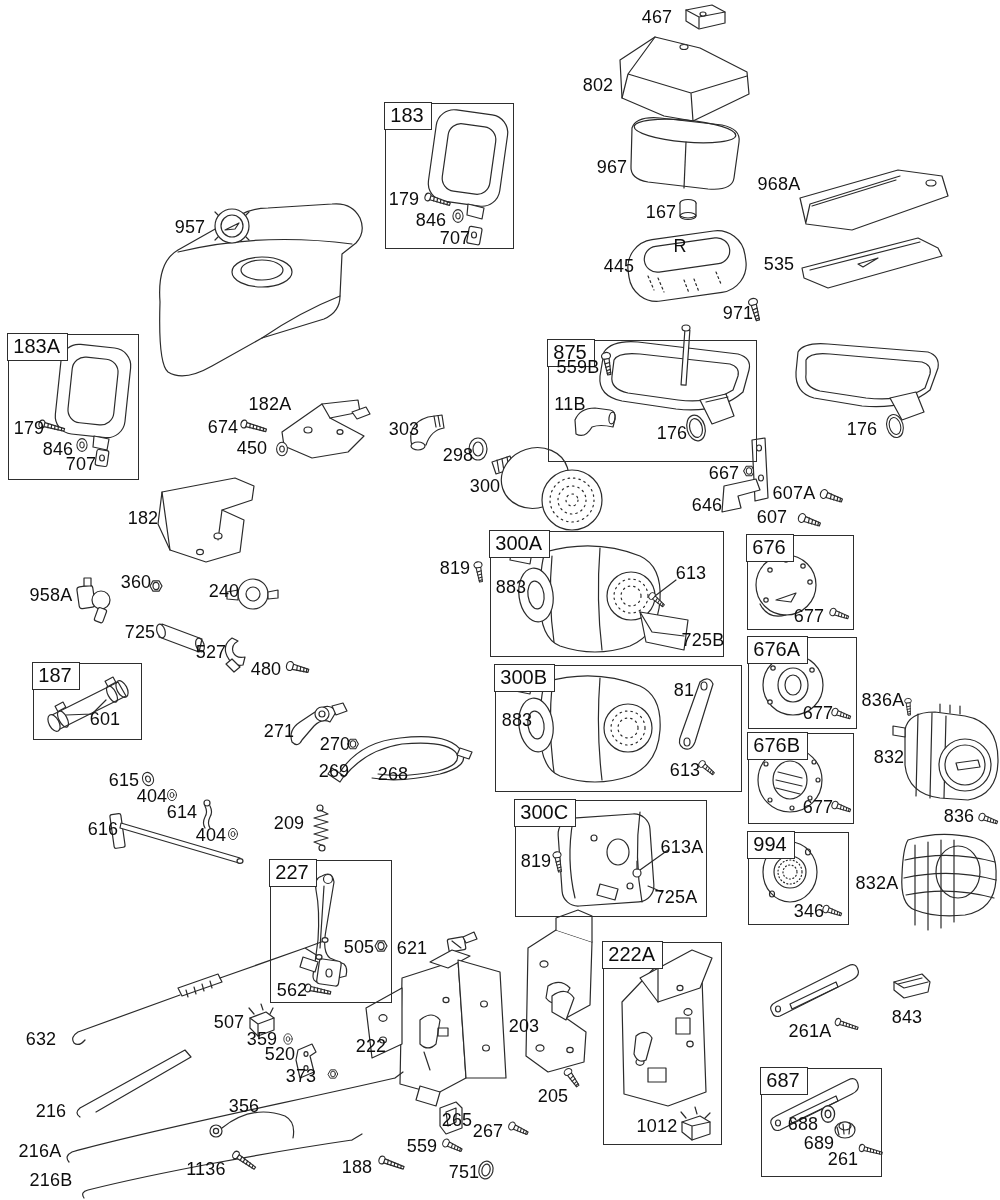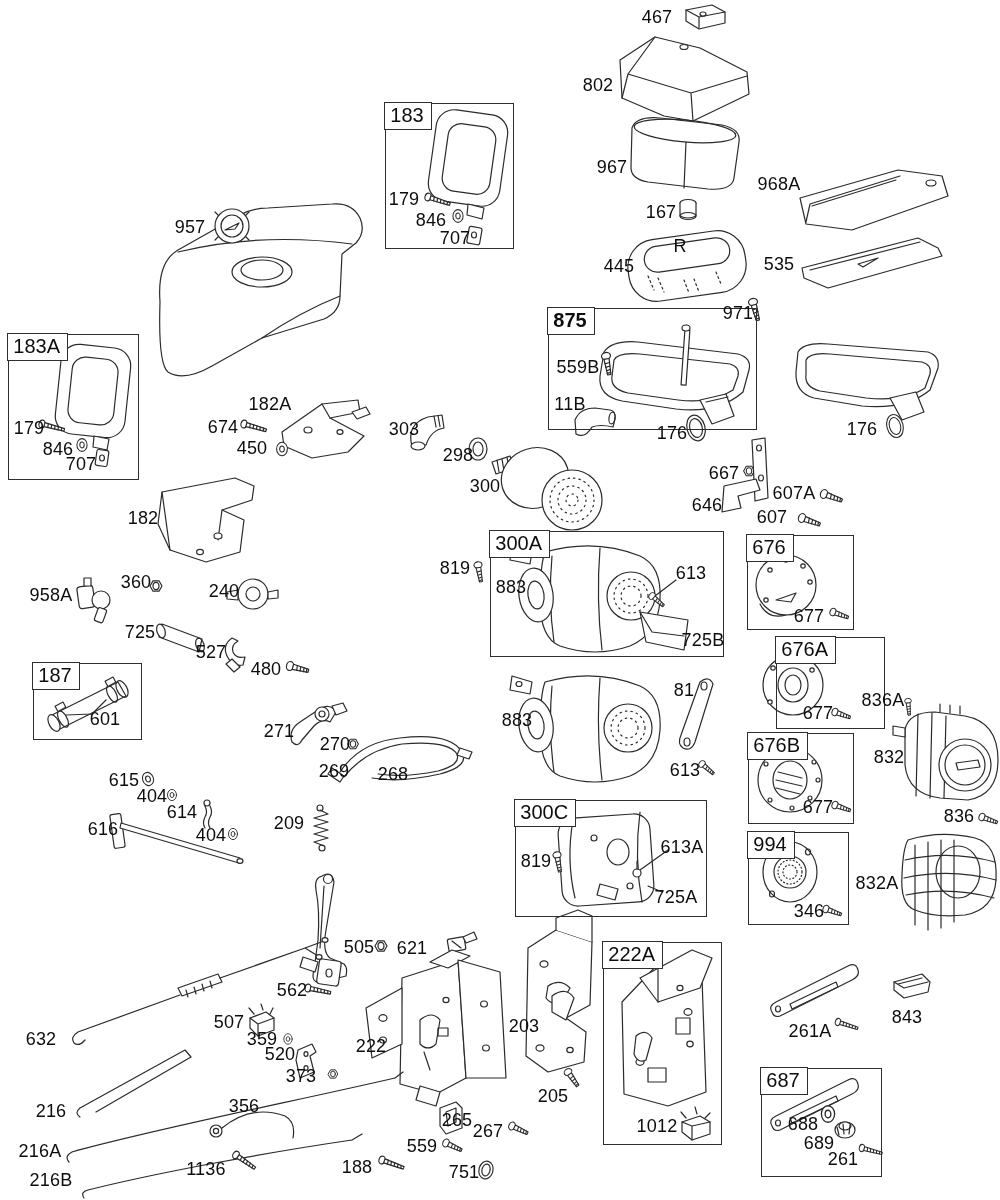--- a/index.html
+++ b/index.html
@@ -502,43 +502,49 @@
   </g>
 </g>
 </svg>
 
 <div class="group-box" style="left: 385px; top: 103px; width: 127px; height: 144px;">
       <div class="group-box-tab">183</div>
     </div>
     <div class="group-box" style="left: 8px; top: 334px; width: 129px; height: 144px;">
       <div class="group-box-tab">183A</div>
     </div>
-    <div class="group-box" style="left: 548px; top: 308px; width: 207px; height: 120px; font-weight: bold;">
+    <div class="group-box" style="left: 548px; top: 340px; width: 207px; height: 120px;">
       <div class="group-box-tab">875</div>
     </div>
     <div class="group-box" style="left: 490px; top: 531px; width: 232px; height: 124px;">
       <div class="group-box-tab">300A</div>
     </div>
     <div class="group-box" style="left: 747px; top: 535px; width: 105px; height: 93px;">
       <div class="group-box-tab">676</div>
     </div>
-    <div class="group-box" style="left: 748px; top: 637px; width: 107px; height: 90px; margin-left: 28px;">
+    <div class="group-box" style="left: 495px; top: 665px; width: 245px; height: 125px;">
+      <div class="group-box-tab">300B</div>
+    </div>
+    <div class="group-box" style="left: 748px; top: 637px; width: 107px; height: 90px;">
       <div class="group-box-tab">676A</div>
     </div>
     <div class="group-box" style="left: 748px; top: 733px; width: 104px; height: 89px;">
       <div class="group-box-tab">676B</div>
     </div>
     <div class="group-box" style="left: 515px; top: 800px; width: 190px; height: 115px;">
       <div class="group-box-tab">300C</div>
     </div>
     <div class="group-box" style="left: 748px; top: 832px; width: 99px; height: 91px;">
       <div class="group-box-tab">994</div>
     </div>
     <div class="group-box" style="left: 33px; top: 663px; width: 107px; height: 75px;">
       <div class="group-box-tab">187</div>
+    </div>
+    <div class="group-box" style="left: 270px; top: 860px; width: 120px; height: 141px;">
+      <div class="group-box-tab">227</div>
     </div>
     <div class="group-box" style="left: 603px; top: 942px; width: 117px; height: 201px;">
       <div class="group-box-tab">222A</div>
     </div>
     <div class="group-box" style="left: 761px; top: 1068px; width: 119px; height: 107px;">
       <div class="group-box-tab">687</div>
     </div>
     <div class="part-label" style="left: 657px; top: 17px;">467</div>
     <div class="part-label" style="left: 598px; top: 85px;">802</div>
     <div class="part-label" style="left: 612px; top: 167px;">967</div>

